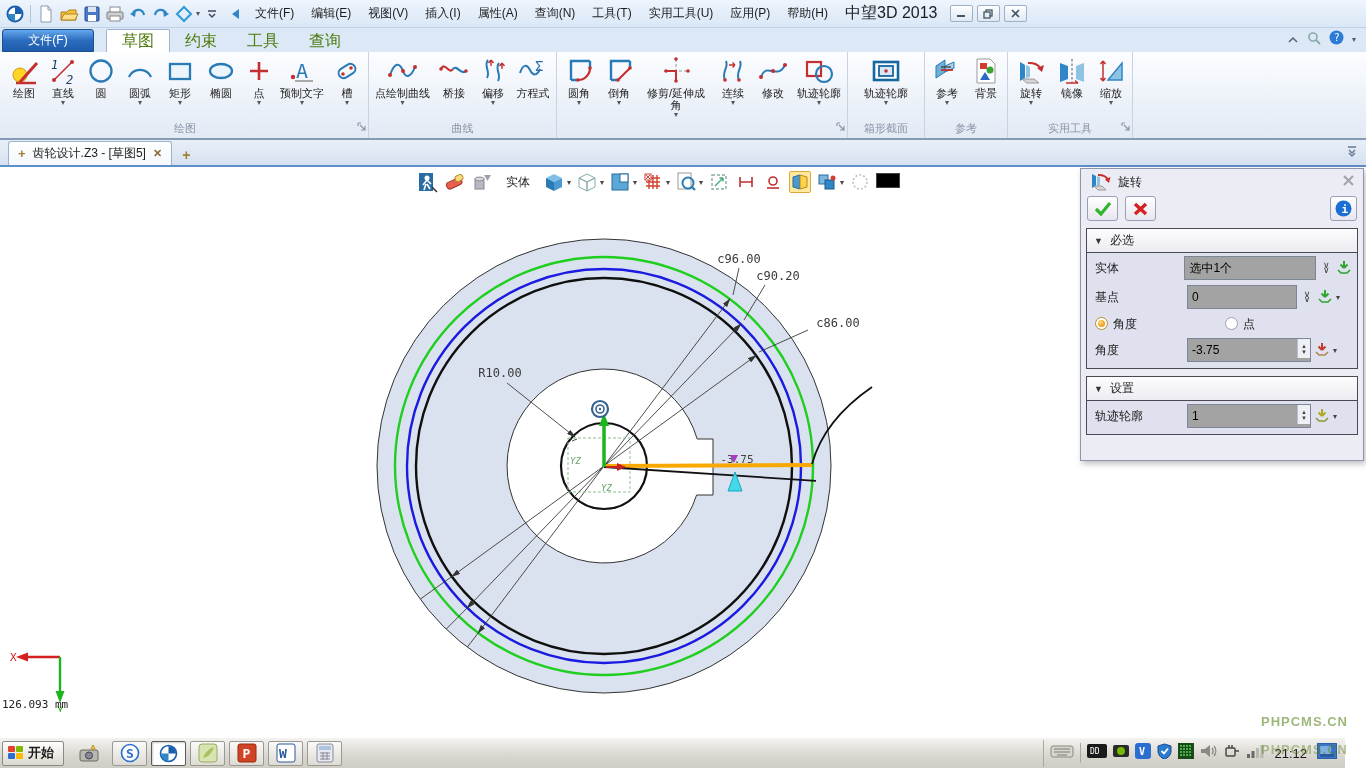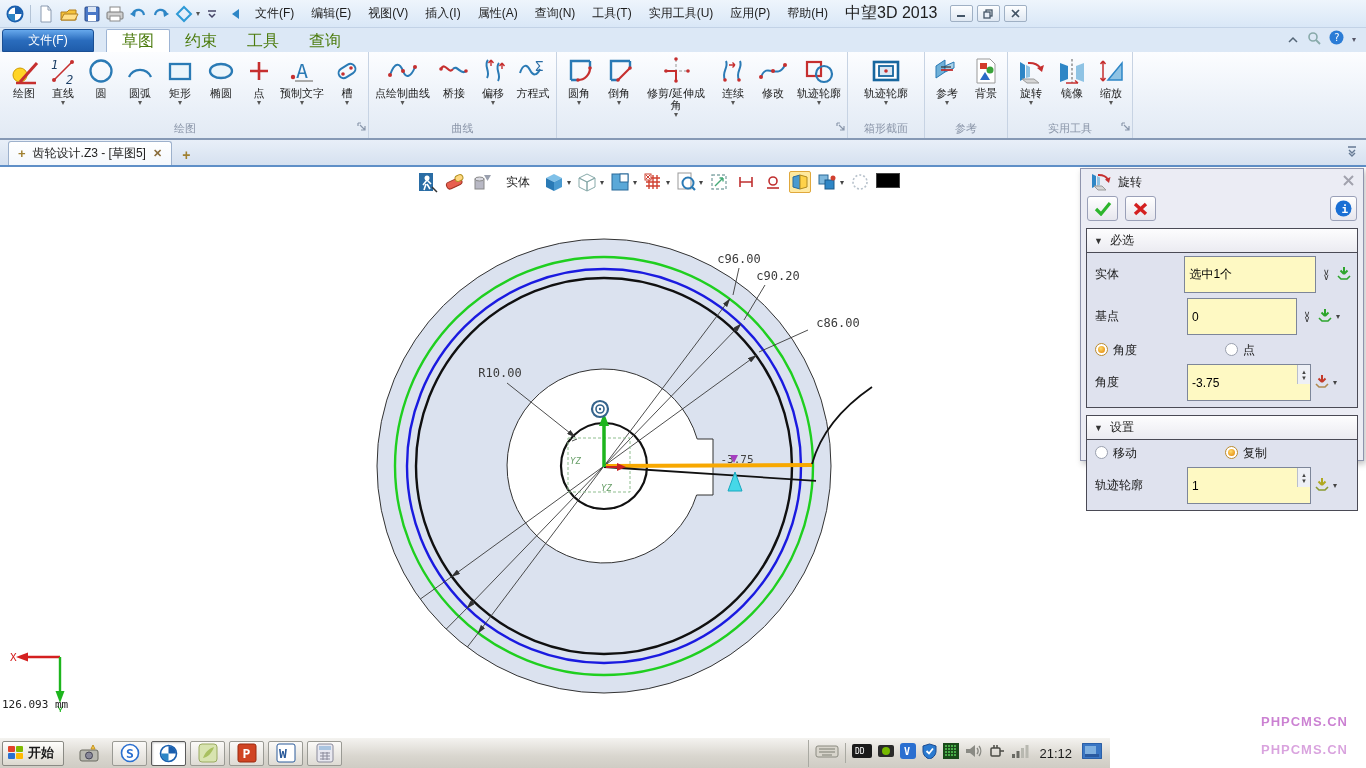--- a/index.html
+++ b/index.html
@@ -49,44 +49,44 @@
 .ptitle .t{font-size:12px;color:#222}
 .pclose{margin-left:auto;opacity:.75}
 .pbtns{display:flex;gap:7px;padding:1px 6px 7px}
 .pbtn{width:31px;height:25px;background:linear-gradient(#ffffff,#e6e6ee);border:1px solid #9aa0b8;border-radius:3px;display:flex;align-items:center;justify-content:center}
 .pbtn.info{margin-left:auto;width:27px}
 .psec{margin:0 5px 7px;border:1px solid #4a4a55;background:#dfe2ee}
 .phead{background:linear-gradient(#fdfdfe,#ebebf1);border-bottom:1px solid #4a4a55;padding:3px 7px;display:flex;align-items:center;gap:7px;color:#222}
 .phead .tri{font-size:9px;color:#333}
 .prow{display:flex;align-items:center;padding:3px 5px 2px;gap:3px}
 .plabel{width:92px;padding-left:3px;color:#1a1a1a}
-.pinput{height:37px;border:1px solid #7d8699;font-size:12px;padding:0 4px;background:#fef9c3;font-family:"Liberation Sans",sans-serif}
+.pinput{height:24px;border:1px solid #7d8699;font-size:12px;padding:0 4px;background:#a3a3a3;font-family:"Liberation Sans",sans-serif}
 .spinwrap{position:relative;display:flex;align-items:center}
 .spin{position:absolute;right:1px;top:1px;width:13px;height:19px;display:flex;flex-direction:column;justify-content:center;align-items:center;font-size:6px;color:#444;background:#eef0f5;border-left:1px solid #b9bfcc}
 .chev2{font-size:9px;line-height:5px;color:#333;text-align:center;width:14px}
 .radio{width:13px;height:13px;border-radius:50%;border:1px solid #9aa0ae;background:#fff;display:inline-block;position:relative;vertical-align:-2px}
 .radio.sel{border-color:#b98a2e}
 .radio.sel::after{content:"";position:absolute;inset:2px;border-radius:50%;background:radial-gradient(circle at 40% 35%,#ffd96a,#e07f00)}
 .rlabel{margin:0 0 0 5px;color:#1a1a1a}
 .smallcaret{font-size:8px;color:#444}
 
 .statusbar{position:absolute;top:712px;left:0;width:1366px;height:25px;background:linear-gradient(#f3f6fa,#e1e7ef);border-top:1px solid #97a5b8;display:flex;align-items:center;font-size:12px;color:#222;padding:0 8px}
 .sb-right{margin-left:auto;display:flex;align-items:center;gap:8px}
 .sbtn{width:24px;height:19px;border:1px solid #a8b4c4;background:linear-gradient(#fff,#e8edf4);display:flex;align-items:center;justify-content:center;border-radius:2px}
 .sb-input{width:343px;height:19px;border:1px solid #7a8aa0;background:#fff}
 
-.taskbar{position:absolute;top:737px;left:0;width:1110px;height:31px;background:linear-gradient(#f4f3f0,#d9d6cf 60%,#cfccc4);border-top:1px solid #fff;display:flex;align-items:center;padding:0 2px}
+.taskbar{position:absolute;top:737px;left:0;width:1345px;height:31px;background:linear-gradient(#f4f3f0,#d9d6cf 60%,#cfccc4);border-top:1px solid #fff;display:flex;align-items:center;padding:0 2px}
 .startbtn{height:25px;padding:0 9px 0 5px;background:linear-gradient(#fefefc,#dcd8cf);border:1px solid #8a8a84;border-radius:2px;display:flex;align-items:center;gap:5px;font-size:13px;font-weight:bold;color:#1a1a1a}
 .flag{width:15px;height:14px;display:grid;grid-template-columns:7px 7px;grid-template-rows:6px 6px;gap:1px}
 .flag i{border-radius:1px}
 .qbtn{width:35px;height:25px;border:1px solid #9a9a94;background:linear-gradient(#fbfaf8,#dedbd4);display:flex;align-items:center;justify-content:center;margin-left:4px;border-radius:2px}
 .qbtn.active{background:#fff;border-color:#5a5a5a;box-shadow:inset 1px 1px 2px rgba(0,0,0,.2)}
 .tray{margin-left:auto;height:27px;display:flex;align-items:center;gap:6px;padding:0 6px;border-left:1px solid #a9a9a2}
 .clock{font-size:13px;color:#1a1a1a;padding:0 4px}
-.wm{position:absolute;right:18px;font-weight:bold;font-size:13px;letter-spacing:1px;color:#a21caf;pointer-events:none}
+.wm{position:absolute;right:18px;font-weight:bold;font-size:13px;letter-spacing:1px;color:#4d7c0f;pointer-events:none}
 svg text{font-family:"DejaVu Sans Mono",monospace}
 </style>
 </head>
 <body>
 
 <div id="root">
 
   <div class="titlebar">
     <span class="qico">
         <svg width="18" height="18">
@@ -812,24 +812,20 @@
                 <path d="M2,11 L5,14 H11 L14,11" stroke="#b08a50" stroke-width="1.6" fill="none"></path>
               </svg></span>
           <span class="smallcaret">▾</span>
         </div>
       </div>
       <div class="psec">
         <div class="phead">
             <span class="tri">▼</span>
             <span>设置</span>
           </div>
-        <div class="prow" style="padding-top:5px">
-          <span style="width:130px;padding-left:3px"><span class="radio"></span><span class="rlabel">移动</span></span>
-          <span><span class="radio sel"></span><span class="rlabel">复制</span></span>
-        </div>
         <div class="prow" style="padding-bottom:6px">
           <span class="plabel">轨迹轮廓</span>
           <span class="spinwrap">
               <input class="pinput" style="width: 124px; padding-right: 16px;" value="1">
               <span class="spin">
                 <span>▲</span>
                 <span>▼</span>
               </span>
             </span>
           <span><svg width="16" height="16">

